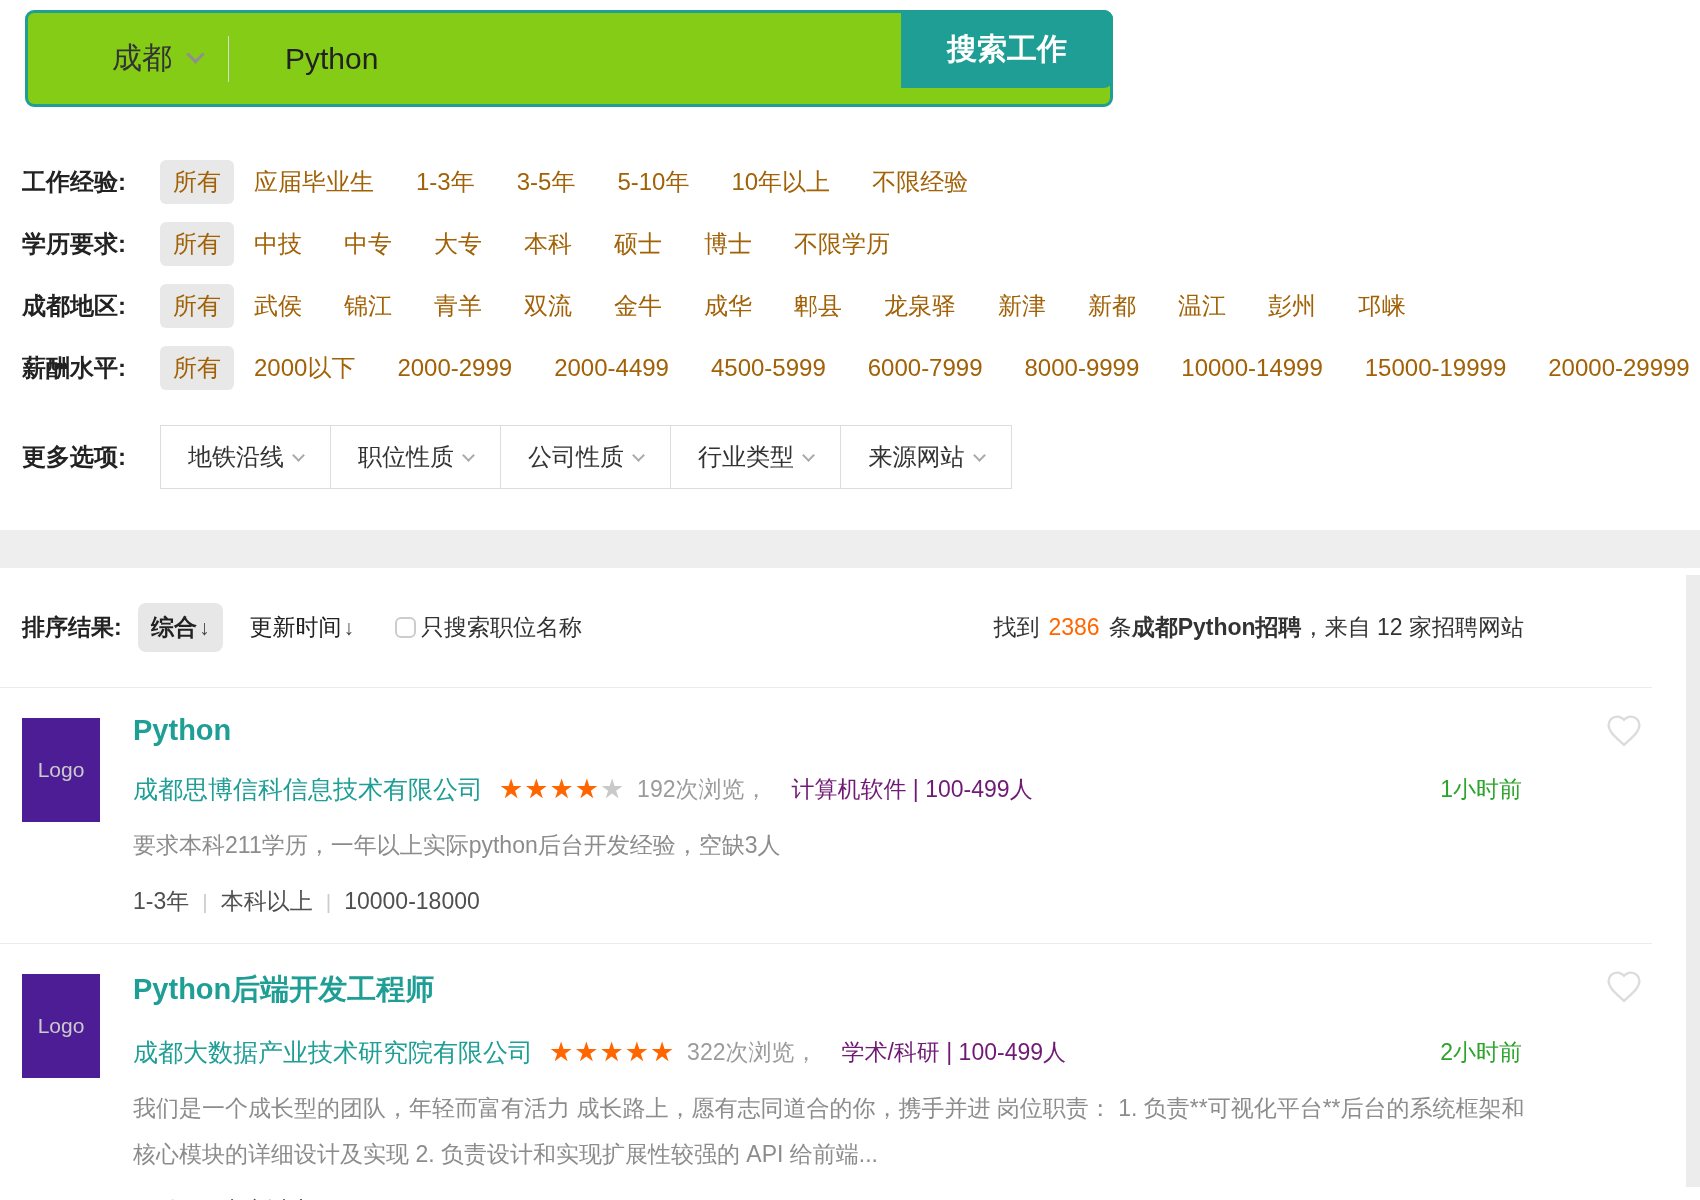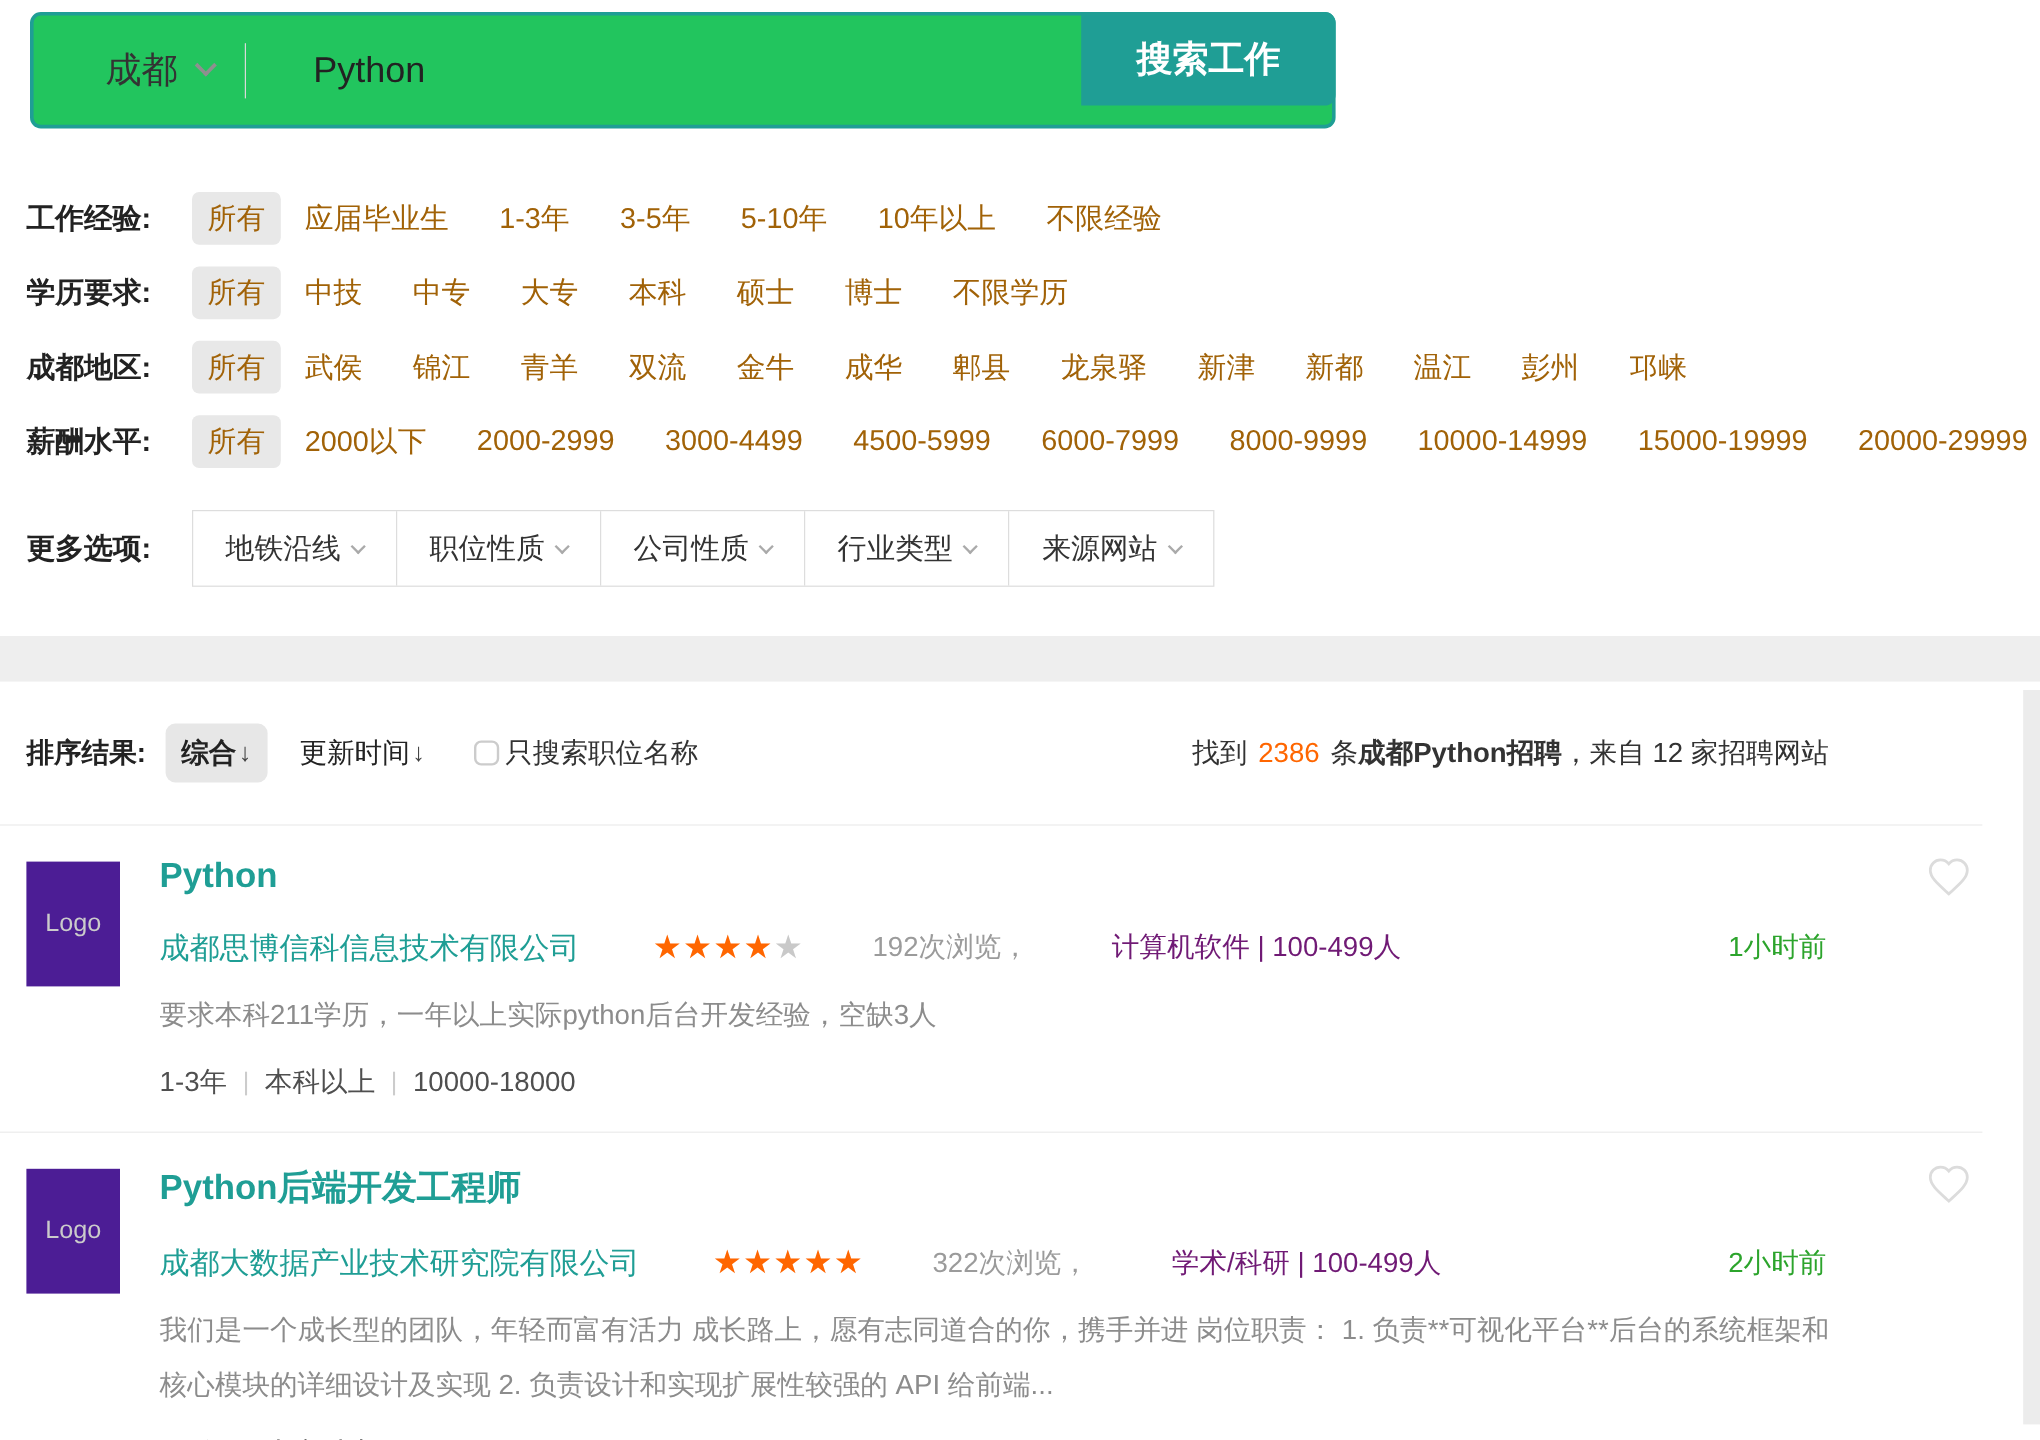--- a/index.html
+++ b/index.html
@@ -7,21 +7,21 @@
   body {
     width:1700px; height:1200px; overflow:hidden; position:relative;
     background:#fff; color:#333;
     font-family:"Liberation Sans","DejaVu Sans",sans-serif;
   }
   
   .search-wrap { padding:10px 0 0 25px; }
   .search-box {
     position:relative; width:1088px; height:97px;
     border:3px solid var(--accent,#1f9e95); border-radius:9px;
-    background:#22c55e; display:flex; align-items:center;
+    background:#84cc16; display:flex; align-items:center;padding-left:24px;
   }
   .city-select { display:flex; align-items:center; gap:17px; padding:0 26px 0 60px; font-size:30px; color:#333; cursor:pointer; flex-shrink:0; }
   .chev { display:inline-block; width:13px; height:13px; border-right:3px solid #8f8f8f; border-bottom:3px solid #8f8f8f; transform:rotate(45deg); margin-top:-8px; }
   .chev.sm { width:9px; height:9px; border-width:2px; border-color:#aaa; margin-top:-4px; }
   .vline { width:1px; height:46px; background:#d9d9d9; flex-shrink:0; }
   .search-input {
     flex:1; border:none; outline:none; background:transparent;
     font-size:30px; color:#222; padding-left:56px; margin-right:225px;
     font-family:inherit;
   }
@@ -56,21 +56,21 @@
   .result-summary { margin-left:auto; padding-right:128px; color:#333; }
   .result-summary .count { color:var(--orange,#ff6600); margin:0 9px; }
   .result-summary .hl { font-weight:bold; }
   
   .job-item { position:relative; padding:22px 0 26px 22px; }
   .job-item + .job-item { border-top:1px solid #ececec; }
   .job-flex { display:flex; }
   .logo-box { width:78px; height:104px; background:#4c1d95; color:#cbcbcb; font-size:21px; display:flex; align-items:center; justify-content:center; margin-top:8px; flex-shrink:0; }
   .job-main { margin-left:33px; flex:1; min-width:0; }
   .job-title { color:var(--accent,#1f9e95); font-size:29px; font-weight:bold; margin-top:4px; display:inline-block; cursor:pointer; }
-  .company-line { display:flex; align-items:center; margin-top:26px;gap:45px; }
+  .company-line { display:flex; align-items:center; margin-top:26px; }
   .company { color:var(--accent,#1f9e95); font-size:25px; cursor:pointer; }
   .stars { margin-left:16px; font-size:27px; color:var(--orange,#ff6600); letter-spacing:1px; line-height:1; }
   .stars .off { color:#c9c9c9; }
   .views { color:#9b9b9b; font-size:23px; margin-left:12px; }
   .industry { color:#701a75; font-size:23px; margin-left:24px; }
   .time { margin-left:auto; padding-right:130px; color:var(--green,#2ca42c); font-size:23px; }
   .job-desc { color:#8c8c8c; font-size:23px; line-height:46px; margin-top:16px; max-width:1400px; }
   .job-foot { margin-top:18px; font-size:23px; color:#4f4f4f; display:flex; align-items:center; }
   .job-foot .pipe { color:#ccc; margin:0 13px; font-size:21px; }
   .heart { position:absolute; top:24px; right:8px; cursor:pointer; }
@@ -128,21 +128,21 @@
       <span class="filter-opt">新都</span>
       <span class="filter-opt">温江</span>
       <span class="filter-opt">彭州</span>
       <span class="filter-opt">邛崃</span>
     </div>
     <div class="filter-row">
       <span class="filter-label">薪酬水平:</span>
       <span class="filter-opt selected">所有</span>
       <span class="filter-opt">2000以下</span>
       <span class="filter-opt">2000-2999</span>
-      <span class="filter-opt">3000-4499</span>
+      <span class="filter-opt">2000-4499</span>
       <span class="filter-opt">4500-5999</span>
       <span class="filter-opt">6000-7999</span>
       <span class="filter-opt">8000-9999</span>
       <span class="filter-opt">10000-14999</span>
       <span class="filter-opt">15000-19999</span>
       <span class="filter-opt">20000-29999</span>
     </div>
   </div>
 
 <div class="more-row">

